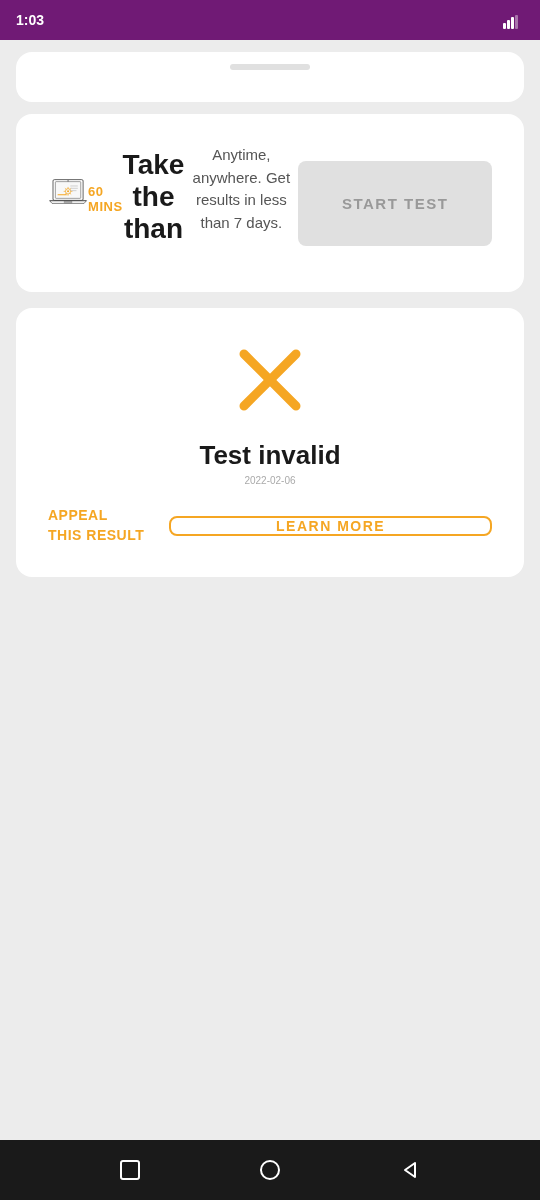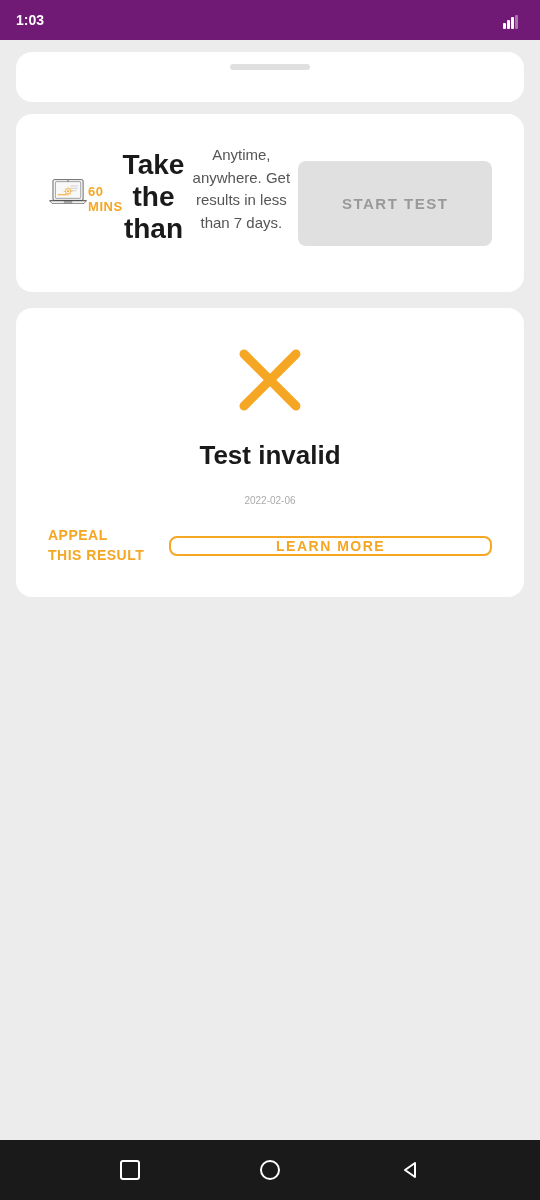--- a/index.html
+++ b/index.html
@@ -127,21 +127,21 @@
     .x-icon {
       width: 72px;
       height: 72px;
       margin-bottom: 24px;
     }
 
     .invalid-title {
       font-size: 26px;
       font-weight: bold;
       color: #1a1a1a;
-      margin-bottom: 24px;
+      margin-bottom: 4px;
     }
 
     .invalid-date {
       font-size: 10px;
       color: #aaa;
       margin-bottom: 20px;
       text-align: center;
     }
 
     .invalid-description {

